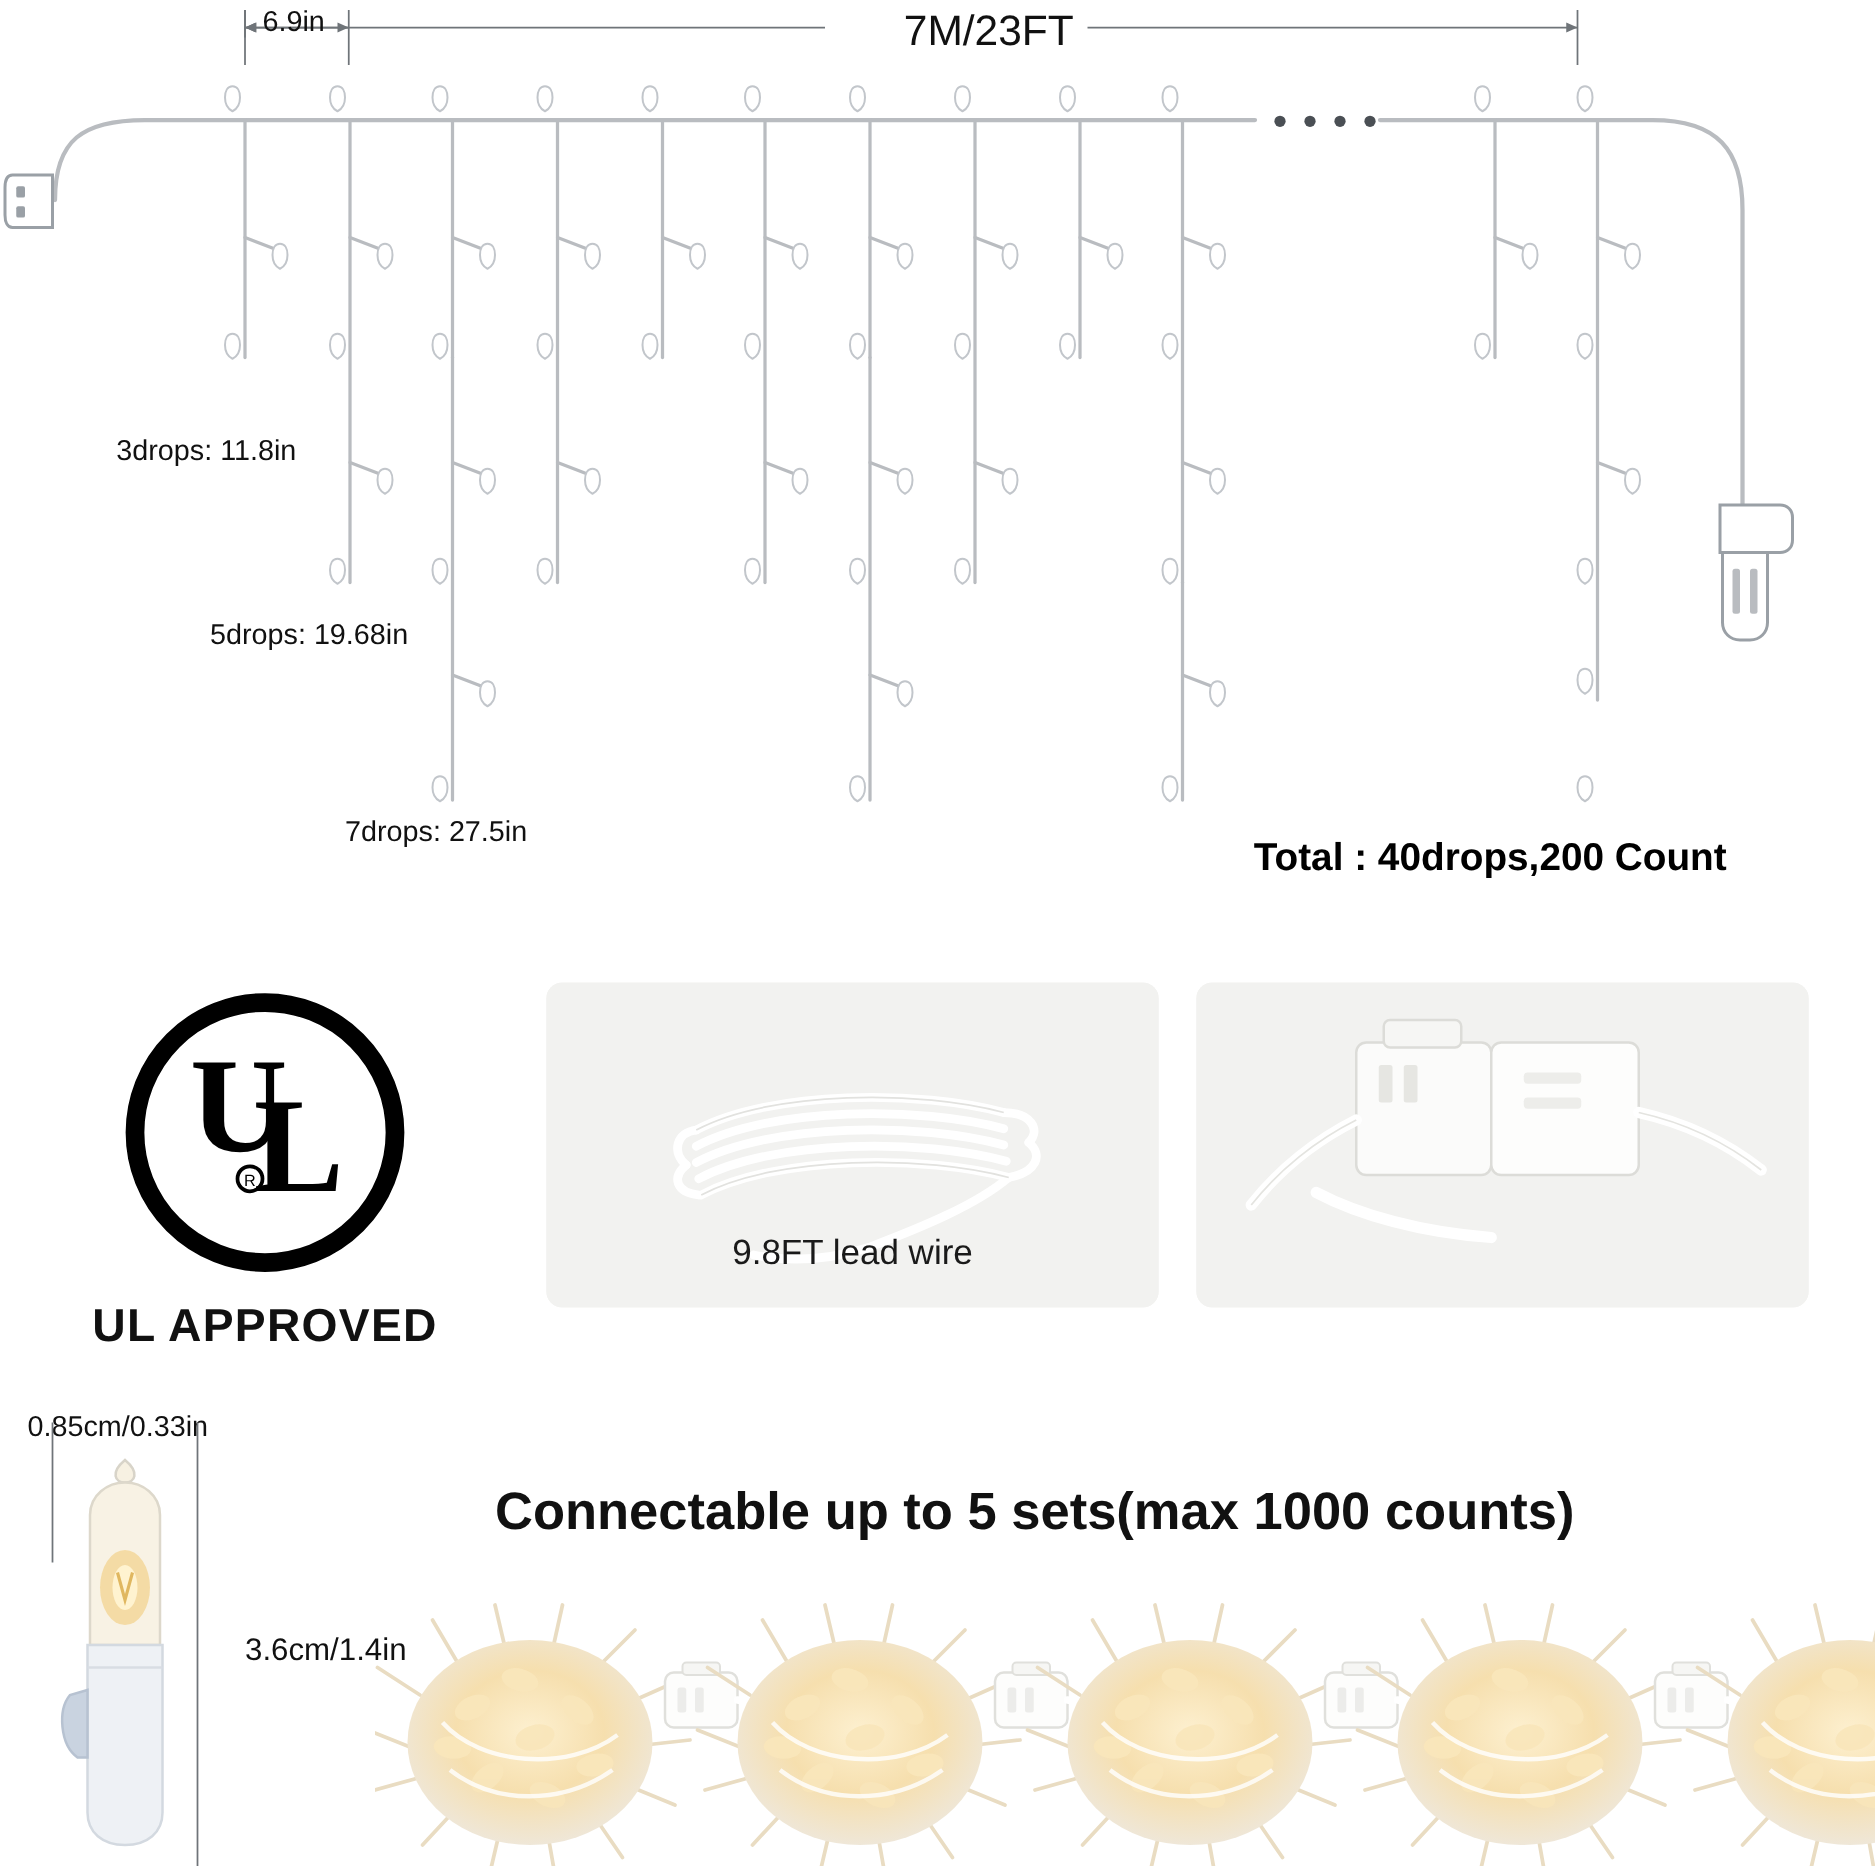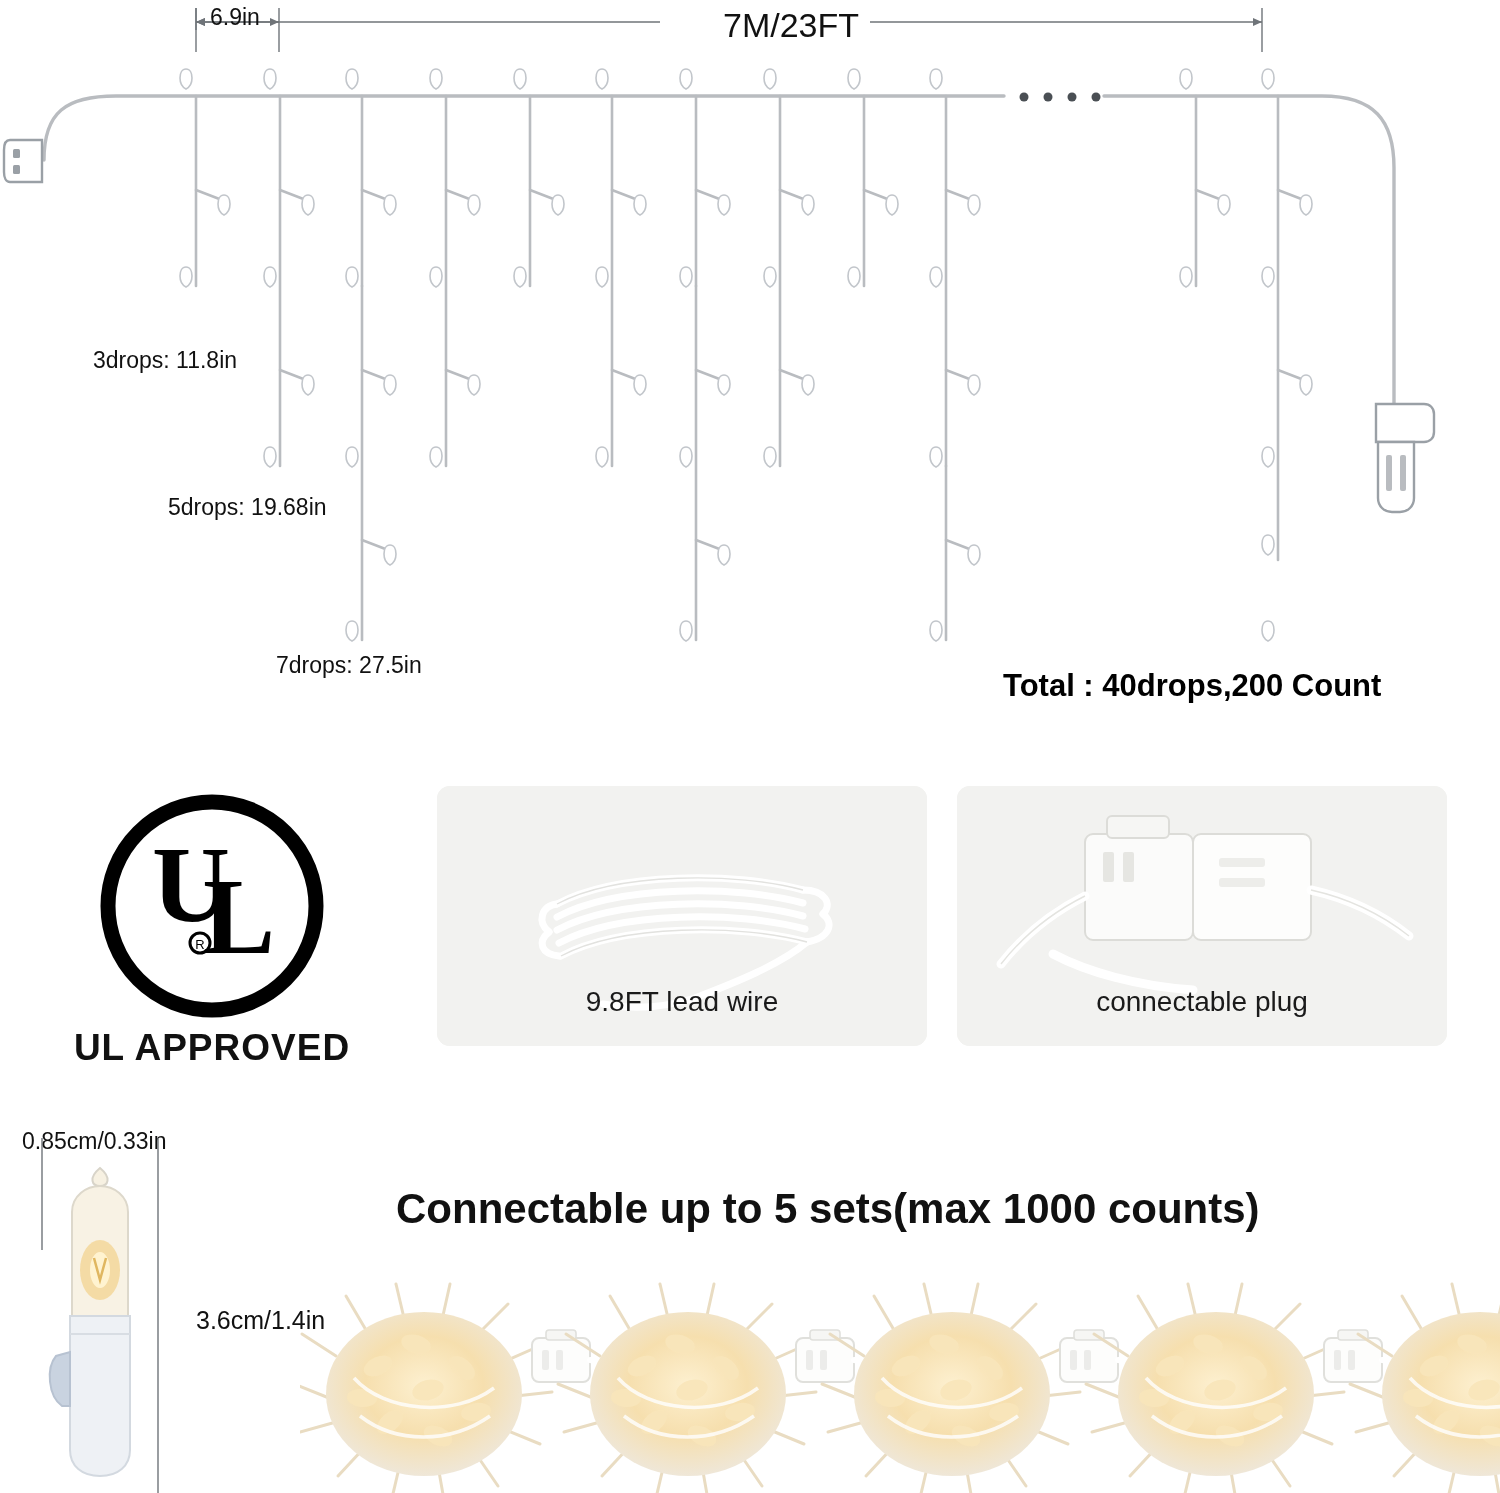--- a/index.html
+++ b/index.html
@@ -54,21 +54,21 @@
     position: absolute;
     left: 42px;
     top: 793px;
     width: 340px;
     text-align: center;
   }
   #ul-approved-text {
     font-size: 37px;
     font-weight: bold;
     letter-spacing: 1px;
-    margin-top: 4px;
+    margin-top: 16px;
     color: #111;
   }
 
   
   .photo-card {
     position: absolute;
     border-radius: 13px;
     background: #f2f2f0;
     overflow: hidden;
   }
@@ -367,21 +367,20 @@
     <g fill="none" stroke="#ffffff" stroke-width="9" stroke-linecap="round">
       <path d="M128,110 C96,126 66,150 44,178"></path>
       <path d="M354,104 C390,112 424,128 452,150"></path>
       <path d="M96,168 C130,186 180,200 236,204"></path>
     </g>
     <g fill="none" stroke="#e4e4e0" stroke-width="1.4">
       <path d="M128,110 C96,126 66,150 44,178"></path>
       <path d="M354,104 C390,112 424,128 452,150"></path>
     </g>
   </svg>
-  <div class="card-caption">connectable plug</div>
 </div>
 
 <span id="bulb-width-label">0.85cm/0.33in</span>
 <span id="bulb-height-label">3.6cm/1.4in</span>
 
 <div id="bulb-block">
   <svg width="400" height="373" viewBox="0 0 400 373" xmlns="http://www.w3.org/2000/svg">
 
     <g stroke="#6f7479" stroke-width="1.4">
       <line x1="42" y1="18" x2="42" y2="130"></line>

